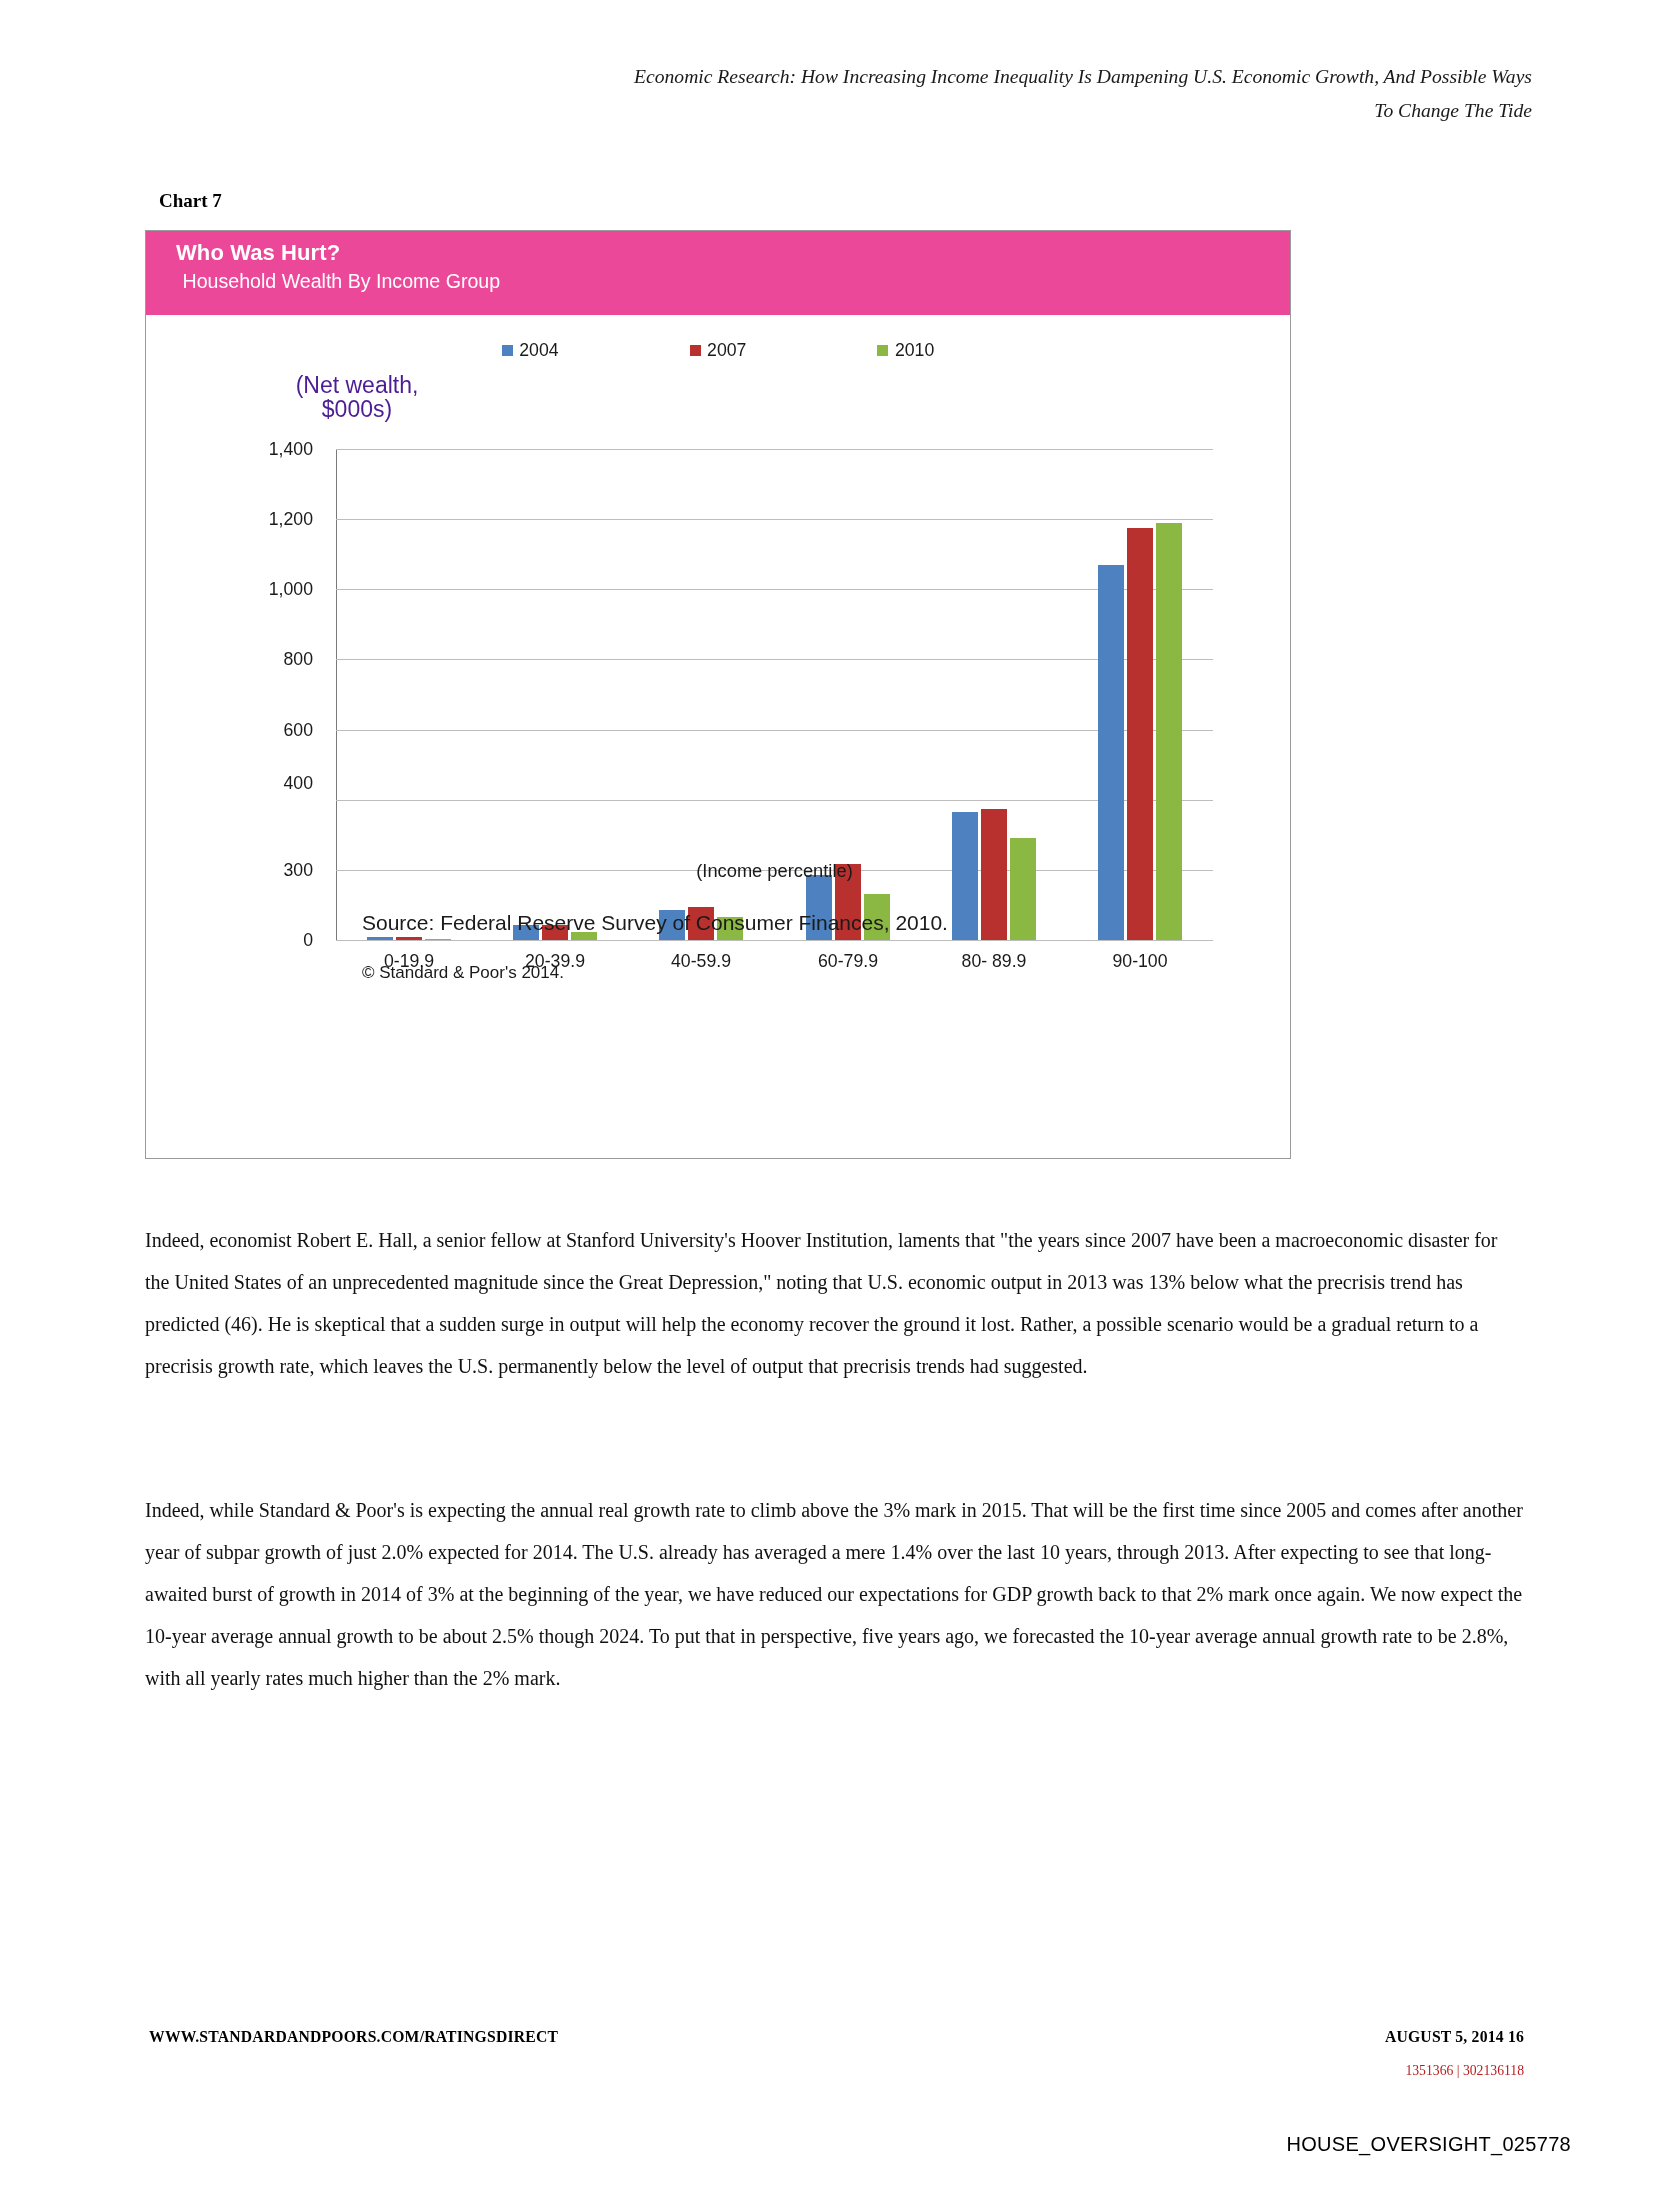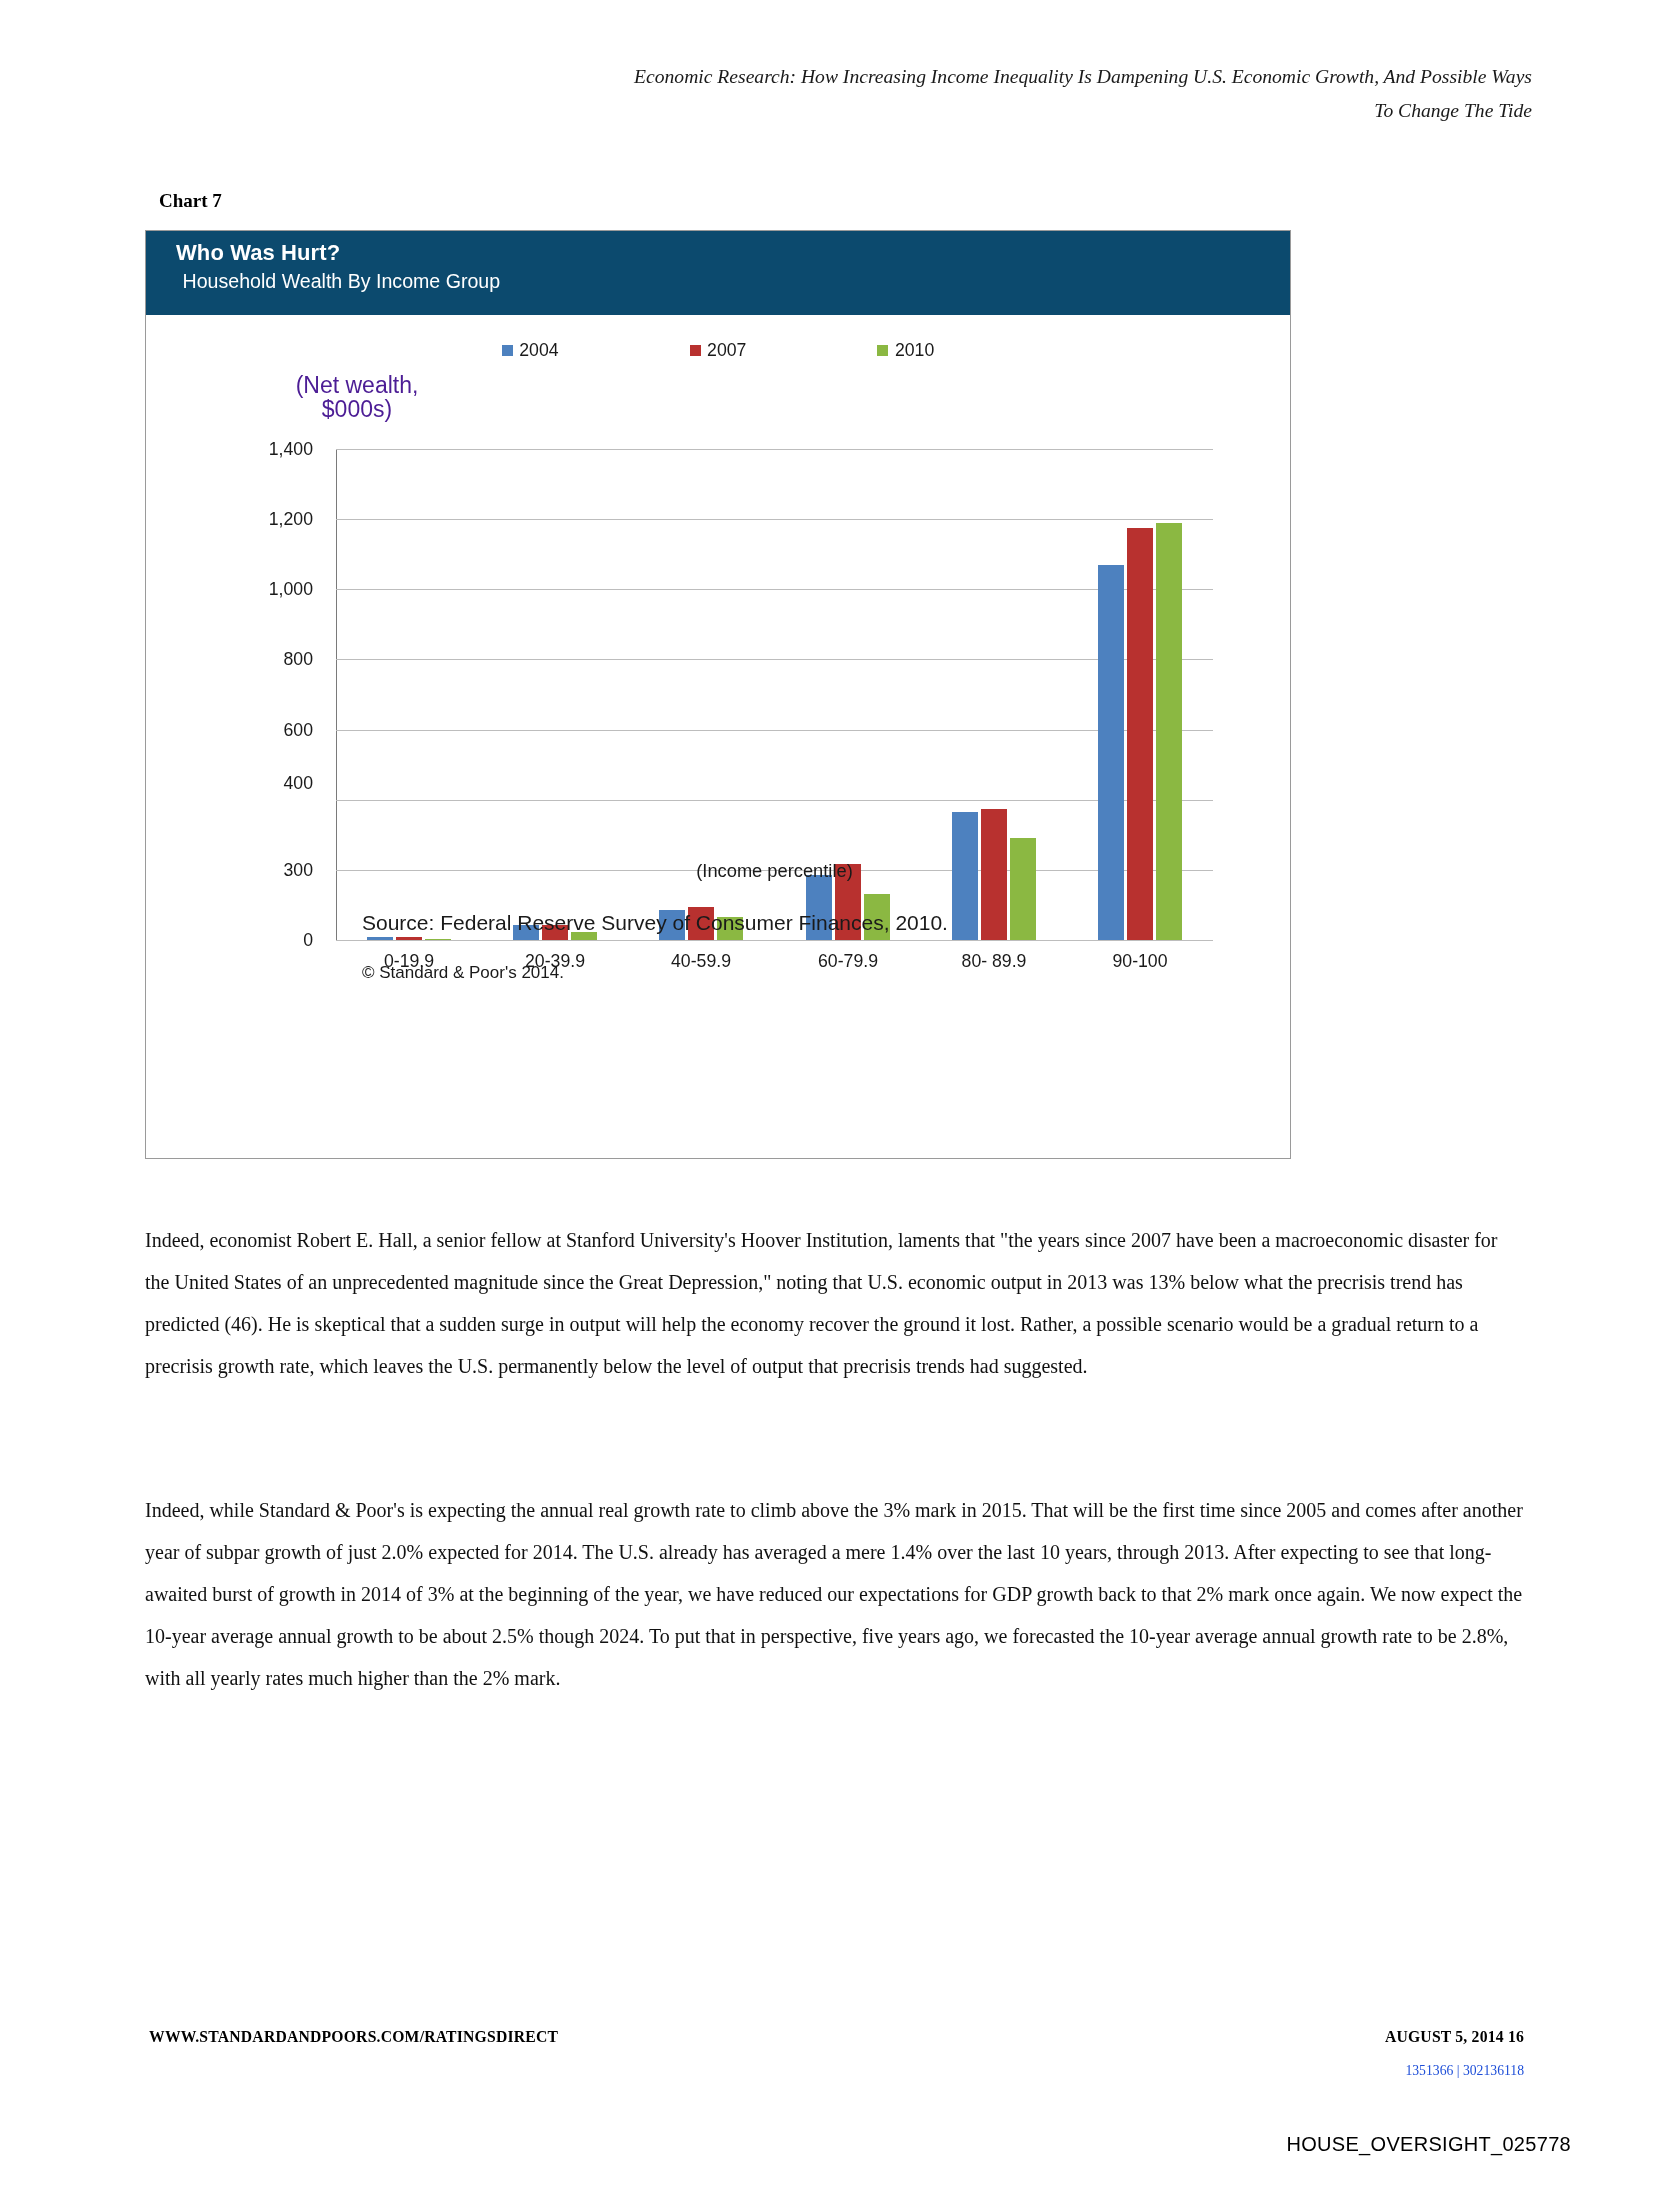--- a/index.html
+++ b/index.html
@@ -57,21 +57,21 @@
     border: 1.3px solid #9a9a9a;
     box-sizing: border-box;
     background: #ffffff;
   }
   .chart-title-bar {
     position: absolute;
     top: 0;
     left: 0;
     width: 100%;
     height: 84px;
-    background: #0c4a6e;
+    background: #ec4899;
     box-sizing: border-box;
     padding: 9.2px 0 0 30px;
     color: #ffffff;
     font-family: "Liberation Sans", sans-serif;
   }
   .chart-title-main {
     font-size: 22px;
     font-weight: bold;
     letter-spacing: 0.1px;
   }
@@ -240,21 +240,21 @@
     letter-spacing: 0.2px;
     color: #000;
     text-align: right;
   }
   .footer-ids {
     position: absolute;
     right: 145px;
     top: 2063px;
     font-family: "Liberation Serif", serif;
     font-size: 13.7px;
-    color: #1d4ed8;
+    color: #b91c1c;
     text-align: right;
   }
   .bates {
     position: absolute;
     right: 98px;
     top: 2133px;
     font-family: "Liberation Sans", sans-serif;
     font-size: 20px;
     color: #000;
     letter-spacing: 0.3px;

